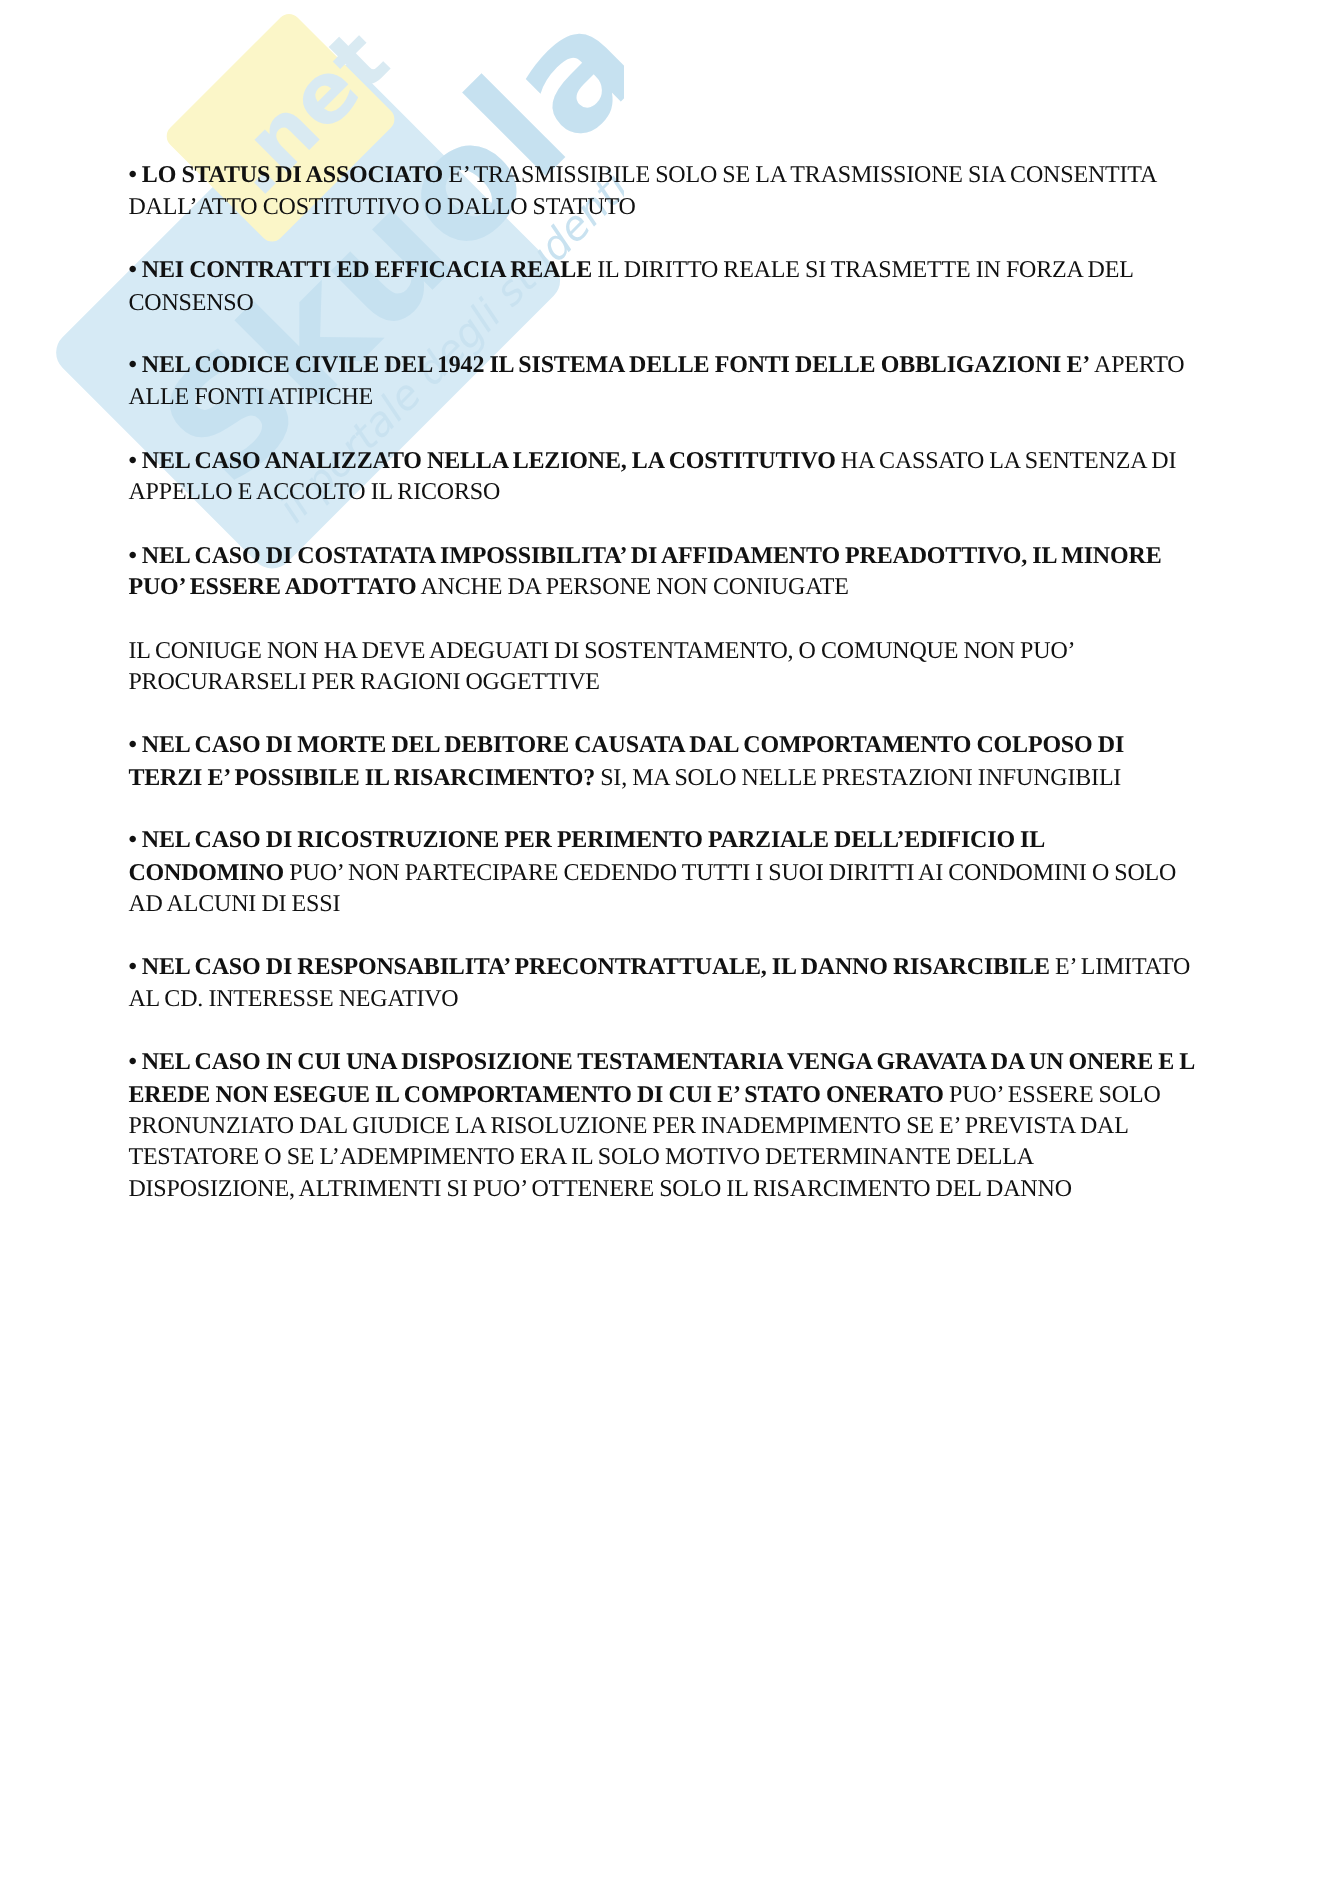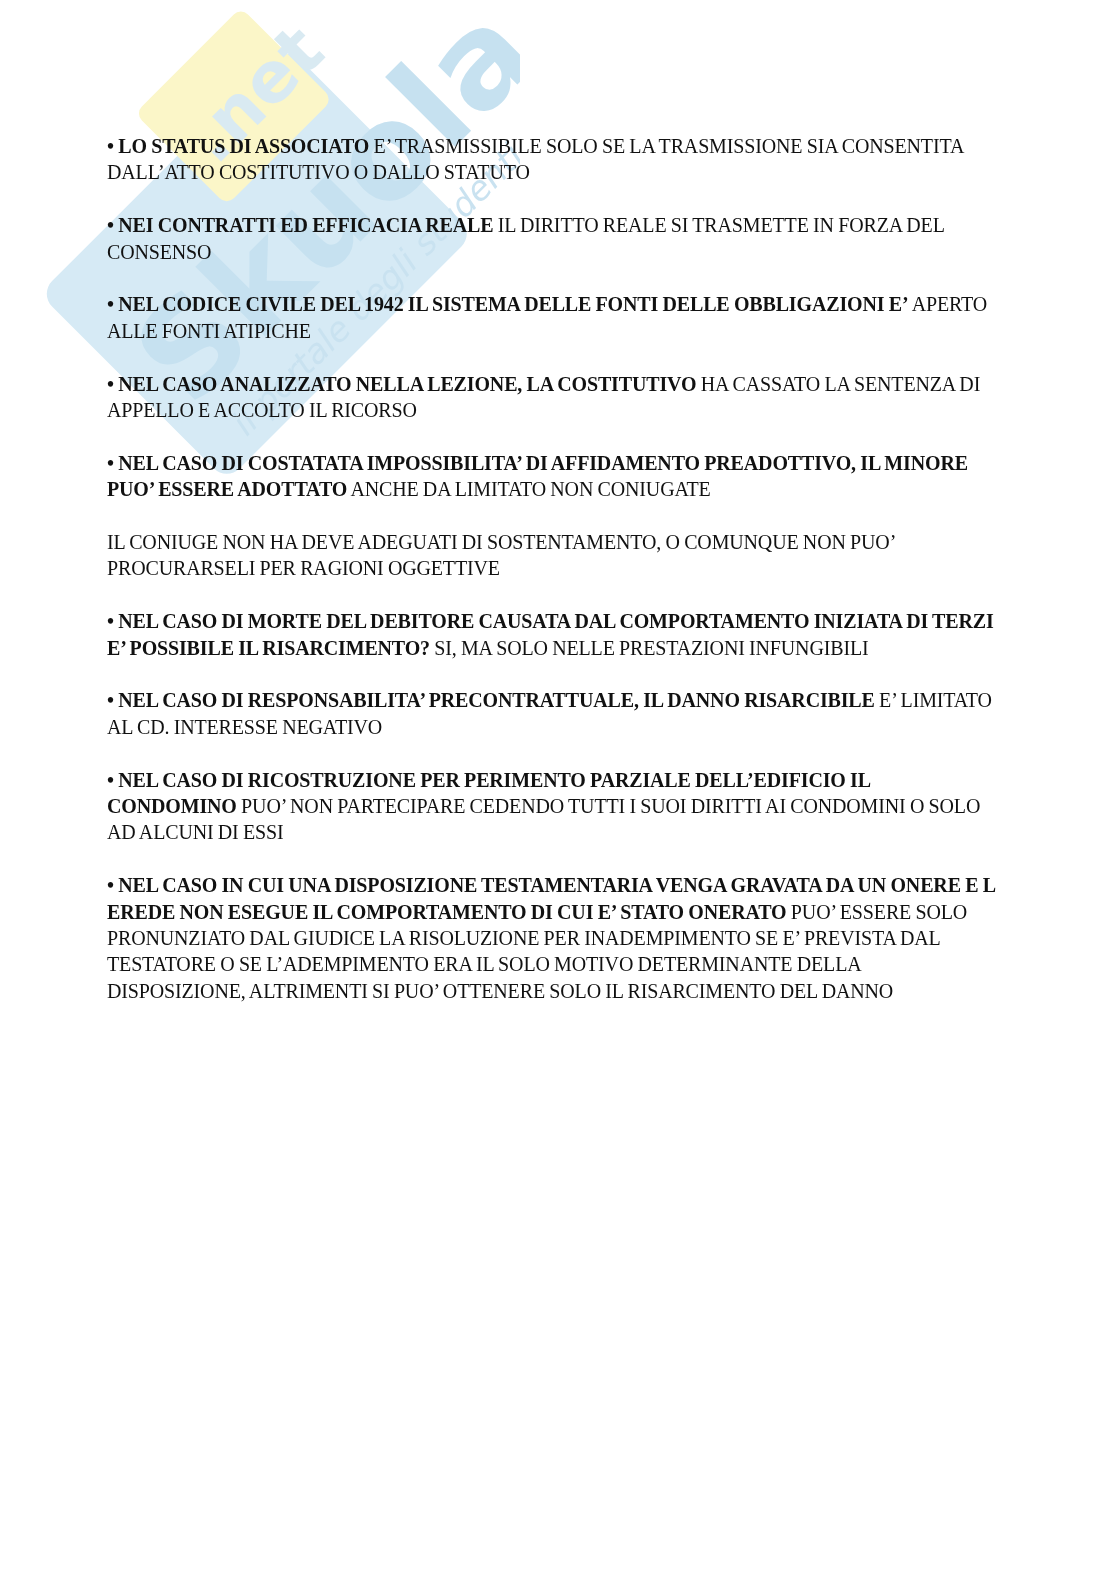--- a/index.html
+++ b/index.html
@@ -63,28 +63,28 @@
 
 <div class="page">
   <p class="para"><span class="bullet">•</span> <b>LO STATUS DI ASSOCIATO</b><span> E’ TRASMISSIBILE SOLO SE LA TRASMISSIONE SIA CONSENTITA DALL’ATTO COSTITUTIVO O DALLO STATUTO</span></p>
 
   <p class="para"><span class="bullet">•</span> <b>NEI CONTRATTI ED EFFICACIA REALE</b><span> IL DIRITTO REALE SI TRASMETTE IN FORZA DEL CONSENSO</span></p>
 
   <p class="para"><span class="bullet">•</span> <b>NEL CODICE CIVILE DEL 1942 IL SISTEMA DELLE FONTI DELLE OBBLIGAZIONI E’</b><span> APERTO ALLE FONTI ATIPICHE</span></p>
 
   <p class="para"><span class="bullet">•</span> <b>NEL CASO ANALIZZATO NELLA LEZIONE, LA COSTITUTIVO</b><span> HA CASSATO LA SENTENZA DI APPELLO E ACCOLTO IL RICORSO</span></p>
 
-  <p class="para"><span class="bullet">•</span> <b>NEL CASO DI COSTATATA IMPOSSIBILITA’ DI AFFIDAMENTO PREADOTTIVO, IL MINORE PUO’ ESSERE ADOTTATO</b><span> ANCHE DA LIMITATO NON CONIUGATE</span></p>
+  <p class="para"><span class="bullet">•</span> <b>NEL CASO DI COSTATATA IMPOSSIBILITA’ DI AFFIDAMENTO PREADOTTIVO, IL MINORE PUO’ ESSERE ADOTTATO</b><span> ANCHE DA PERSONE NON CONIUGATE</span></p>
 
 
   <p class="para">IL CONIUGE NON HA DEVE ADEGUATI DI SOSTENTAMENTO, O COMUNQUE NON PUO’ PROCURARSELI PER RAGIONI OGGETTIVE</p>
 
-  <p class="para"><span class="bullet">•</span> <b>NEL CASO DI MORTE DEL DEBITORE CAUSATA DAL COMPORTAMENTO INIZIATA DI TERZI E’ POSSIBILE IL RISARCIMENTO?</b><span> SI, MA SOLO NELLE PRESTAZIONI INFUNGIBILI</span></p>
+  <p class="para"><span class="bullet">•</span> <b>NEL CASO DI MORTE DEL DEBITORE CAUSATA DAL COMPORTAMENTO COLPOSO DI TERZI E’ POSSIBILE IL RISARCIMENTO?</b><span> SI, MA SOLO NELLE PRESTAZIONI INFUNGIBILI</span></p>
+
+  <p class="para"><span class="bullet">•</span> <b>NEL CASO DI RICOSTRUZIONE PER PERIMENTO PARZIALE DELL’EDIFICIO IL CONDOMINO</b><span> PUO’ NON PARTECIPARE CEDENDO TUTTI I SUOI DIRITTI AI CONDOMINI O SOLO AD ALCUNI DI ESSI</span></p>
 
   <p class="para"><span class="bullet">•</span> <b>NEL CASO DI RESPONSABILITA’ PRECONTRATTUALE, IL DANNO RISARCIBILE</b><span> E’ LIMITATO AL CD. INTERESSE NEGATIVO</span></p>
-
-  <p class="para"><span class="bullet">•</span> <b>NEL CASO DI RICOSTRUZIONE PER PERIMENTO PARZIALE DELL’EDIFICIO IL CONDOMINO</b><span> PUO’ NON PARTECIPARE CEDENDO TUTTI I SUOI DIRITTI AI CONDOMINI O SOLO AD ALCUNI DI ESSI</span></p>
 
 
 
   <p class="para"><span class="bullet">•</span> <b>NEL CASO IN CUI UNA DISPOSIZIONE TESTAMENTARIA VENGA GRAVATA DA UN ONERE E L EREDE NON ESEGUE IL COMPORTAMENTO DI CUI E’ STATO ONERATO</b><span> PUO’ ESSERE SOLO PRONUNZIATO DAL GIUDICE LA RISOLUZIONE PER INADEMPIMENTO SE E’ PREVISTA DAL TESTATORE O SE L’ADEMPIMENTO ERA IL SOLO MOTIVO DETERMINANTE DELLA DISPOSIZIONE, ALTRIMENTI SI PUO’ OTTENERE SOLO IL RISARCIMENTO DEL DANNO</span></p>
 
 </div>
 
 </body></html>

